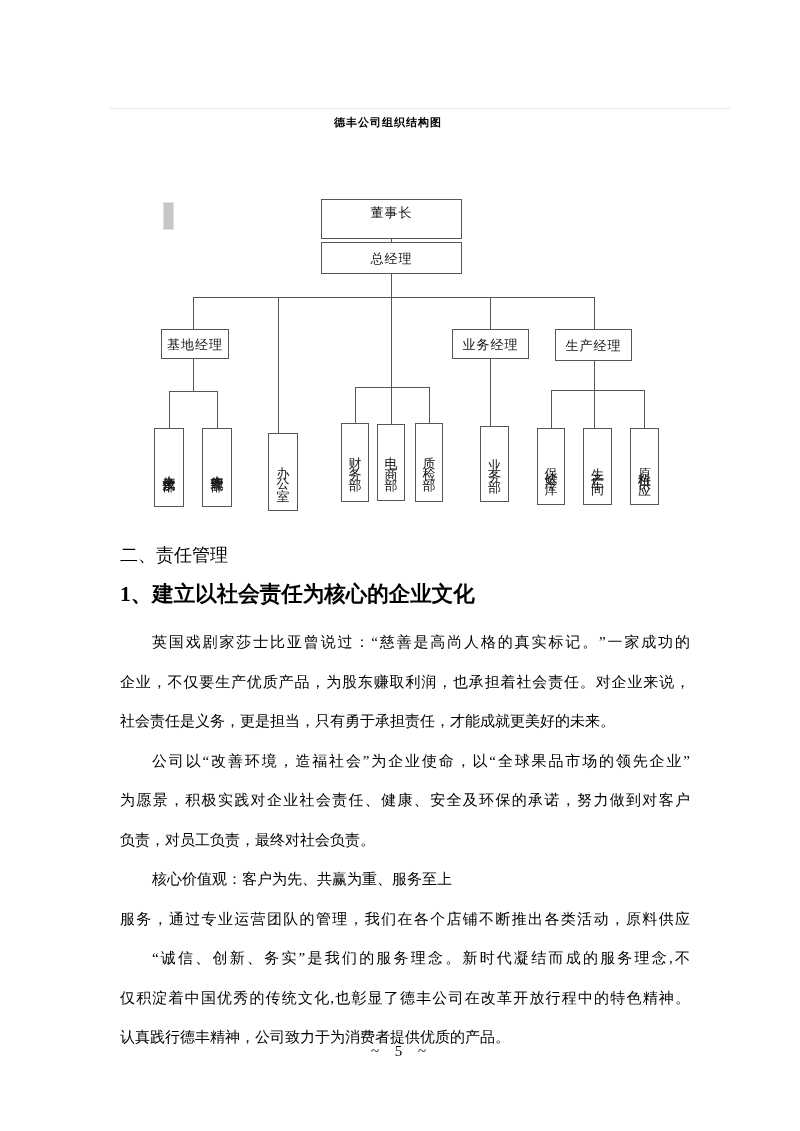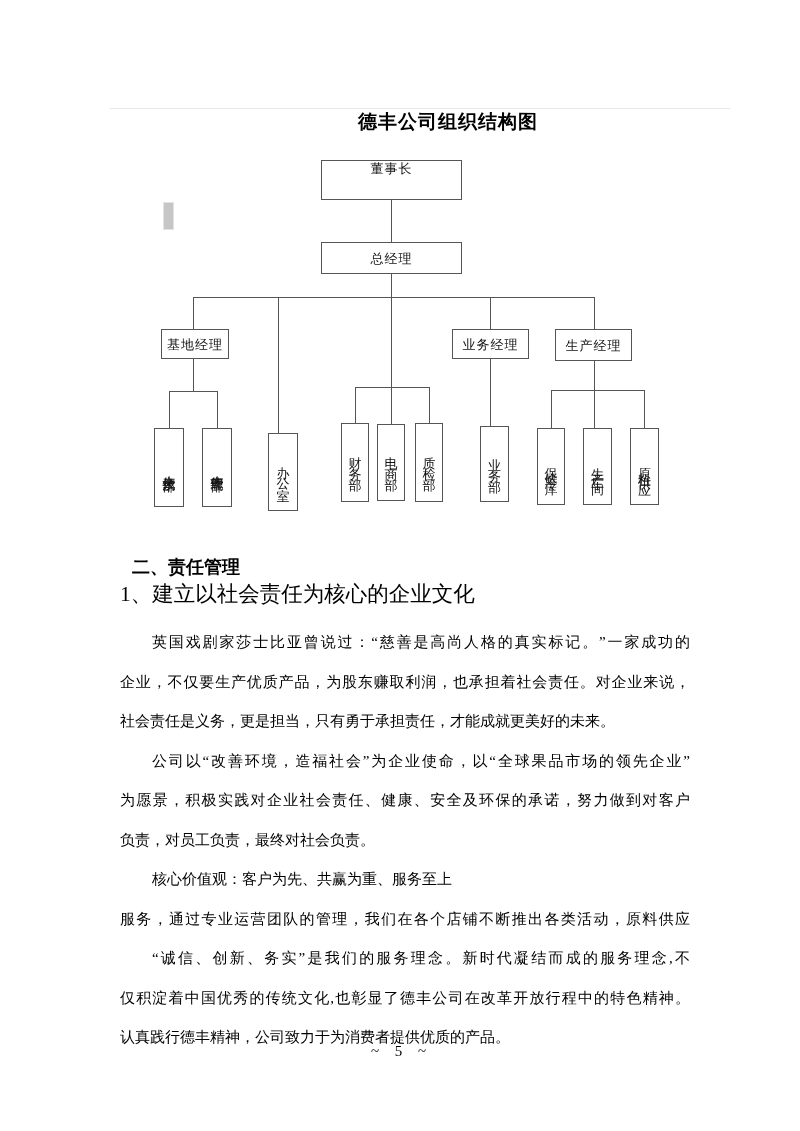--- a/index.html
+++ b/index.html
@@ -4,36 +4,36 @@
 <style>
   html,body{margin:0;padding:0;background:#fff;}
   .page{position:relative;width:800px;height:1131px;background:#fff;overflow:hidden;
         font-family:"Liberation Serif", serif;color:#000;}
 
   
   .hr-top{position:absolute;left:110px;top:108px;width:620px;height:1px;background:#e7e7e7;}
   .gray-mark{position:absolute;left:163px;top:202px;width:9px;height:26px;background:#c6c6c6;border:1px solid #e2e2e2;}
 
   
-  .chart-title{position:absolute;left:238px;top:111px;width:300px;text-align:right;
-               font-family:"Liberation Sans", sans-serif;font-weight:bold;font-size:19px;line-height:22px;letter-spacing:1px;}
+  .chart-title{position:absolute;left:238px;top:111px;width:300px;text-align:center;
+               font-family:"Liberation Sans", sans-serif;font-weight:bold;font-size:11px;line-height:22px;letter-spacing:1px;}
   .obox{position:absolute;box-sizing:border-box;border:1px solid #555;background:#fff;
         display:flex;align-items:center;justify-content:center;
         font-size:13px;line-height:15px;color:#111;letter-spacing:1px;}
-  .toplabel{align-items:flex-start;}
+  .toplabel{align-items:flex-start;padding-top:5px;margin-top:39px;}
   .vbox{writing-mode:vertical-rl;text-orientation:upright;}
   .n3{letter-spacing:11px;}
   .n4{letter-spacing:5px;}
   .n5{letter-spacing:1px;}
   .lv{position:absolute;width:1px;background:#555;}
   .lh{position:absolute;height:1px;background:#555;}
 
   
-  .h-sec{position:absolute;left:120px;top:544px;margin:12px;font-size:18px;line-height:22px;font-weight:bold;}
-  .h-sub{position:absolute;left:120px;top:581px;margin:0;font-size:21.5px;line-height:26px;font-weight:normal;}
+  .h-sec{position:absolute;left:120px;top:544px;margin:0;font-size:18px;line-height:22px;font-weight:normal;}
+  .h-sub{position:absolute;left:120px;top:581px;margin:0;font-size:21.5px;line-height:26px;font-weight:bold;}
   .bodytext{position:absolute;left:120px;top:619px;width:570px;}
   .bl{height:31.5px;line-height:31.5px;font-size:15px;overflow:hidden;white-space:normal;margin-top:8px;}
   .j{text-align:justify;text-align-last:justify;}
   .ind{text-indent:32px;}
   .footer{position:absolute;left:0;top:1041px;width:800px;text-align:center;
           font-size:15px;line-height:20px;letter-spacing:3px;word-spacing:6px;}
 </style>
 </head>
 <body>
 

